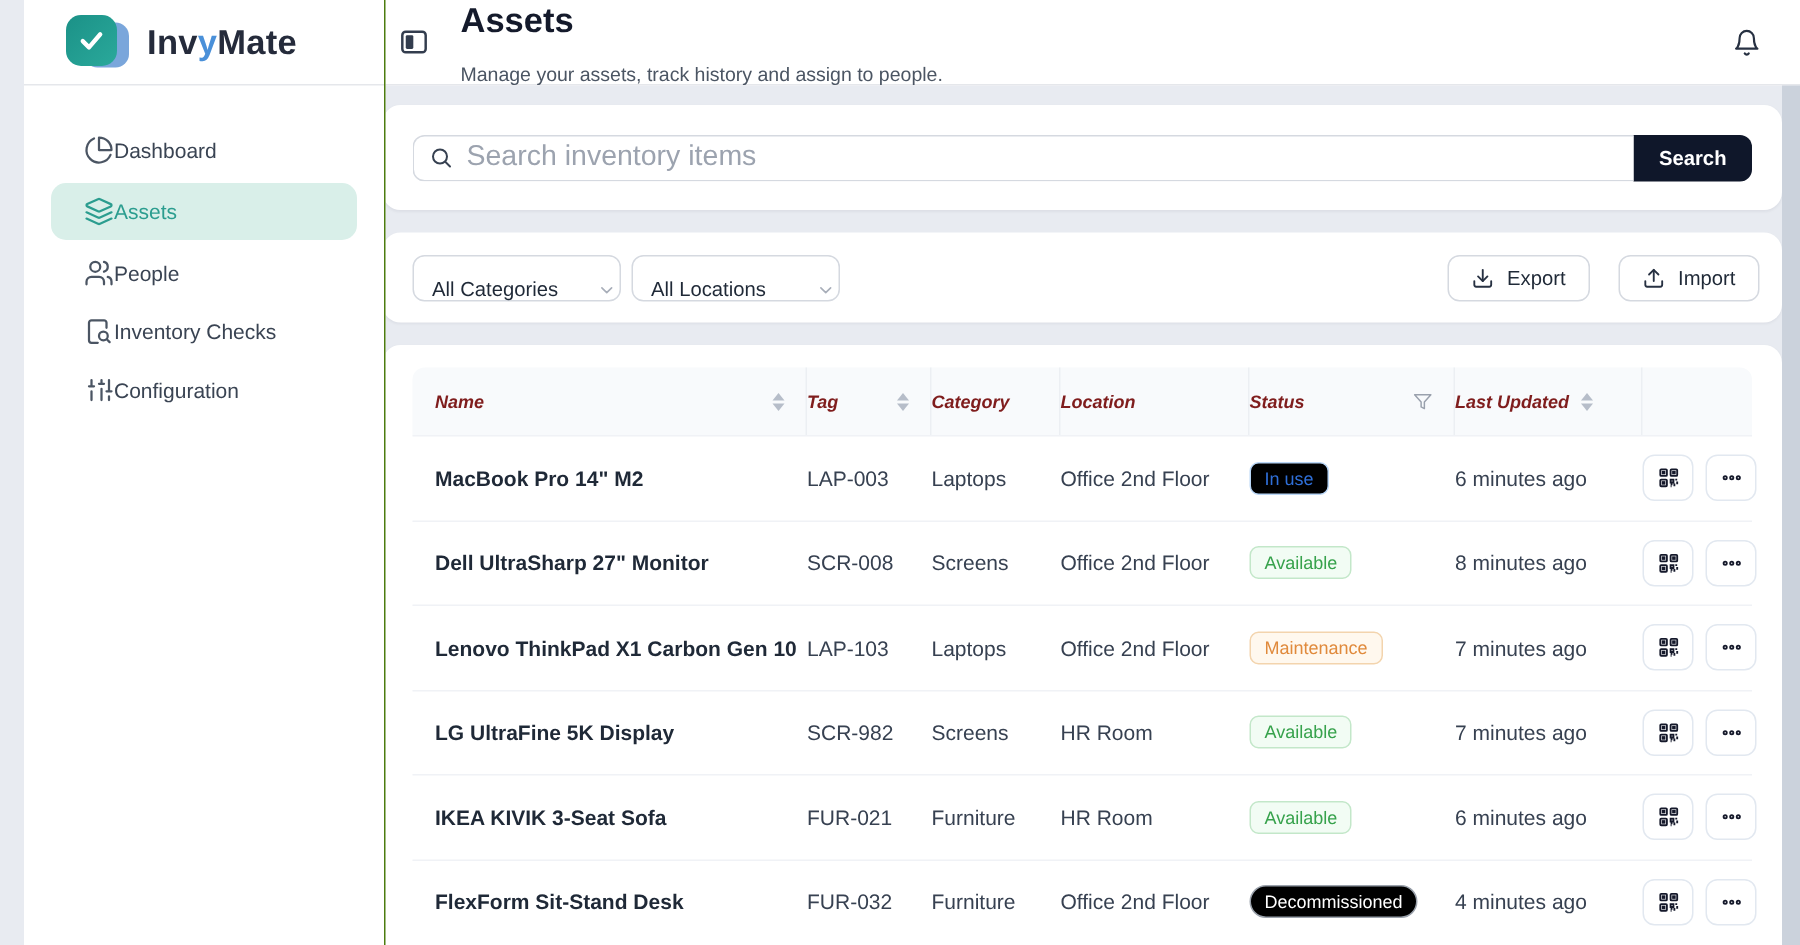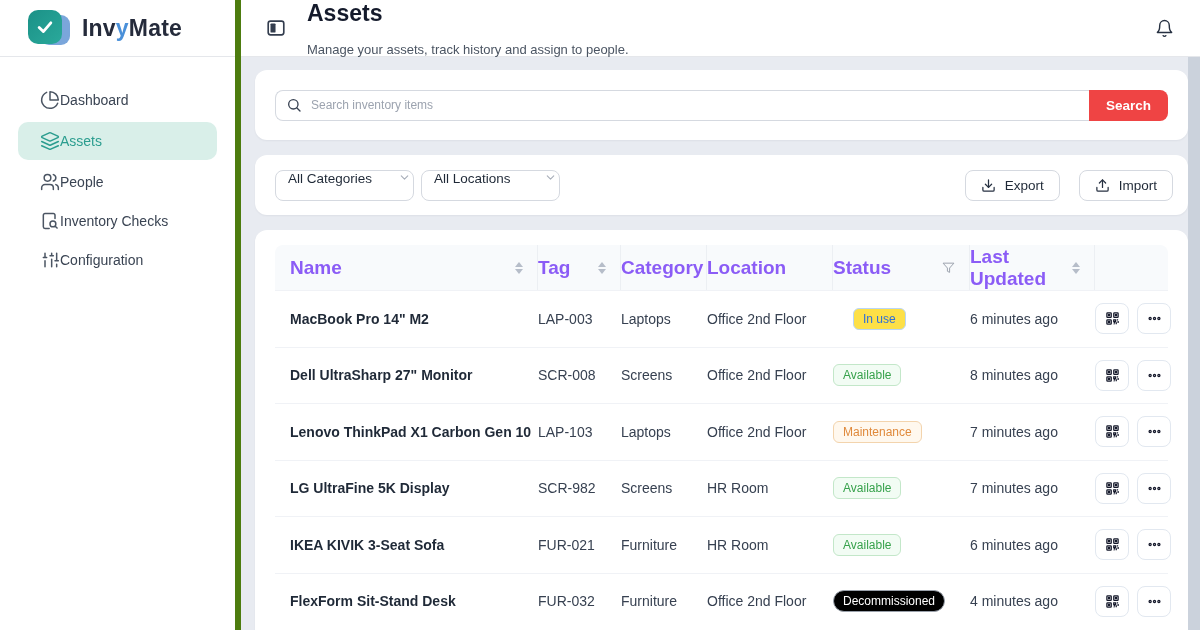--- a/index.html
+++ b/index.html
@@ -1,20 +1,20 @@
 <!DOCTYPE html>
 <html><head>
 <meta charset="utf-8">
 <style>
   * { box-sizing: border-box; margin: 0; padding: 0; }
   html,body { width:1200px; height:630px; overflow:hidden; }
   body { font-family:"Liberation Sans", sans-serif; background:#e8ebf1; position:relative; color:#1f2937; }
 
   
-  .sidebar { position:absolute; left:0; top:0; bottom:0; width:241px; background:#fff; border-right:6px solid #4d7c0f; z-index:3; }
+  .sidebar { position:absolute; left:16px; top:0; bottom:0; width:241px; background:#fff; border-right:1px solid #4d7c0f; z-index:3; }
   .logo-area { height:57px; border-bottom:1px solid #e5e7eb; display:flex; align-items:center; padding-left:28px; }
   .logo-mark { position:relative; width:44px; height:40px; margin-right:10px; }
   .logo-back { position:absolute; right:2px; top:7px; width:30px; height:30px; border-radius:9px; background:#7aa6db; }
   .logo-front { position:absolute; left:0; top:2px; width:34px; height:34px; border-radius:10px;
                 background:linear-gradient(135deg,#1b9187,#2aa99b); display:flex; align-items:center; justify-content:center; }
   .logo-text { font-size:23px; font-weight:700; color:#252b3b; letter-spacing:.2px; }
   .logo-text .accent { color:#4a90d9; }
 
   .nav { margin-top:26px; display:flex; flex-direction:column; gap:5px; }
   .nav-item { display:flex; align-items:center; gap:0; height:34px; margin:0 18px; padding-left:22px;
@@ -39,43 +39,43 @@
   .main { position:absolute; left:241px; top:57px; right:0; bottom:0; background:#e8ebf1; padding:13px 12px 0 14px; }
   .scrollbar { position:absolute; right:0; top:57px; bottom:0; width:12px; background:#cbd2dc; z-index:4; }
   .card { background:#fff; border-radius:12px; box-shadow:0 1px 2px rgba(16,24,40,.05); }
 
   
   .card-search { height:70px; display:flex; align-items:center; padding:0 20px; }
   .search-group { display:flex; flex:1; height:31px; }
   .search-input-wrap { position:relative; flex:1; }
   .search-input-wrap svg { position:absolute; left:11px; top:7px; width:16px; height:16px; stroke:#374151; fill:none; stroke-width:2; stroke-linecap:round; }
   .search-input { width:100%; height:31px; border:1px solid #d5d9e0; border-right:none; border-radius:8px 0 0 8px;
-                  padding:0 10px 0 35px; font-size:12px; color:#1f2937; outline:none; font-family:inherit; }
+                  padding:0 10px 0 35px; font-size:19px; color:#1f2937; outline:none; font-family:inherit; }
   .search-input::placeholder { color:#9ca3af; }
-  .search-btn { height:31px; padding:0 17px; background:#ef4444; color:#fff; font-size:13.5px; font-weight:600;
+  .search-btn { height:31px; padding:0 17px; background:#0f172a; color:#fff; font-size:13.5px; font-weight:600;
                 border:none; border-radius:0 8px 8px 0; cursor:pointer; font-family:inherit; }
   .add-btn { margin-left:22px; height:31px; padding:0 16px; background:#2fa79a; color:#fff; font-size:13.5px; font-weight:600;
              border:none; border-radius:8px; cursor:pointer; display:flex; align-items:center; gap:9px; font-family:inherit; }
   .add-btn svg { width:15px; height:15px; stroke:#fff; stroke-width:2.2; stroke-linecap:round; }
 
   
   .card-filters { margin-top:15px; height:60px; display:flex; align-items:center; padding:0 15px 0 20px; }
-  .select { width:139px; height:31px; border:1px solid #d5d9e0; border-radius:8px; display:flex; align-items:flex-start;
+  .select { width:139px; height:31px; border:1px solid #d5d9e0; border-radius:8px; display:flex; align-items:flex-end;
             justify-content:space-between; padding:0 2px 0 12px; font-size:13.5px; color:#1f2937; cursor:pointer; background:#fff; }
   .select + .select { margin-left:7px; }
   .select svg { width:13px; height:13px; stroke:#a8aeb9; fill:none; stroke-width:2; stroke-linecap:round; stroke-linejoin:round; }
   .filters-right { margin-left:auto; display:flex; gap:19px; }
   .ghost-btn { height:31px; padding:0 15px; background:#fff; border:1px solid #d5d9e0; border-radius:8px; cursor:pointer;
                display:flex; align-items:center; gap:9px; font-size:13.5px; font-weight:500; color:#1f2937; font-family:inherit; }
   .ghost-btn svg { width:15px; height:15px; stroke:#273142; fill:none; stroke-width:2; stroke-linecap:round; stroke-linejoin:round; }
 
   
   .card-table { margin-top:15px; height:420px; padding:15px 20px 0; overflow:hidden; }
   .trow, .thead { display:grid; grid-template-columns:263px 83px 86px 126px 137px 125px 1fr; align-items:center; }
-  .thead { height:45px; background:#f8fafc; border-radius:8px 8px 0 0; font-size:19px; font-weight:700; color:#8b5cf6; }
+  .thead { height:45px; background:#f8fafc; border-radius:8px 8px 0 0; font-size:12px; font-weight:700; color:#7f1d1d;font-style:italic; }
   .thead .hcell { display:flex; align-items:center; height:45px; border-right:1px solid #eceff3; padding-right:14px; }
   .thead .hcell.last { border-right:none; }
   .thead .h-name { padding-left:15px; justify-content:space-between; }
   .thead .h-tag { padding-left:0; justify-content:space-between; }
   .thead .h-status { justify-content:space-between; }
   .thead .h-upd { gap:8px; }
   .sort { display:inline-flex; flex-direction:column; gap:2px; cursor:pointer; }
   .sort i { display:block; width:0; height:0; border-left:4px solid transparent; border-right:4px solid transparent; }
   .sort .up { border-bottom:5px solid #b6bdc9; }
   .sort .down { border-top:5px solid #b6bdc9; }
@@ -83,21 +83,21 @@
 
   .trow { height:56.5px; border-top:1px solid #f0f2f6; font-size:14px; color:#374151; }
   .trow:first-of-type { border-top:none; }
   .c-name { padding-left:15px; font-weight:700; color:#1f2937; }
   .c-actions { display:flex; justify-content:flex-end; gap:8px; padding-right:2px; }
   .iconbtn { width:34px; height:31px; border:1px solid #e2e8f0; border-radius:8px; background:#fff; cursor:pointer;
              display:flex; align-items:center; justify-content:center; }
   .iconbtn svg { width:15px; height:15px; stroke:#15192b; fill:none; stroke-width:2; }
 
   .badge { display:inline-block; font-size:12px; font-weight:500; padding:3px 9px; border-radius:6px; }
-  .badge[data-variant="info"]    { color:#2f6fd8; background:#fde047; border:1px solid #b9d6f6;margin-left:20px; }
+  .badge[data-variant="info"]    { color:#2f6fd8; background:#000000; border:1px solid #b9d6f6; }
   .badge[data-variant="success"] { color:#37a24c; background:#f2fcf4; border:1px solid #c3e7c9; }
   .badge[data-variant="warning"] { color:#e08a3c; background:#fff8ee; border:1px solid #f3d4ad; }
   .badge[data-variant="muted"]   { color:#fff;    background:#000000; border:1px solid #9aa1ab; border-radius:11px; }
 </style>
 </head>
 <body>
 
 <svg width="0" height="0" style="position:absolute">
   <symbol id="i-qr" viewBox="0 0 24 24">
     <rect x="3" y="3" width="7" height="7" rx="1"></rect>

